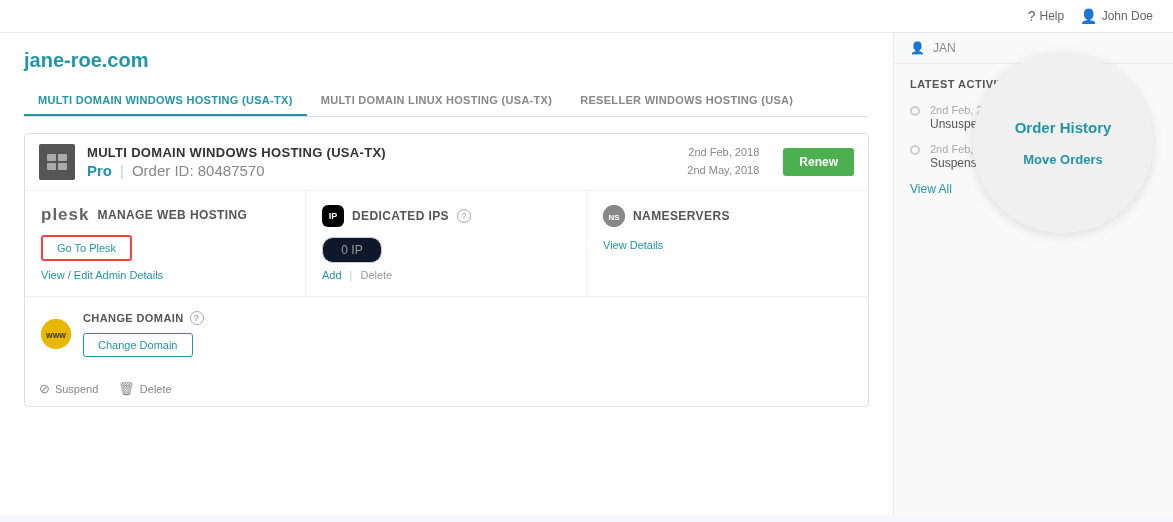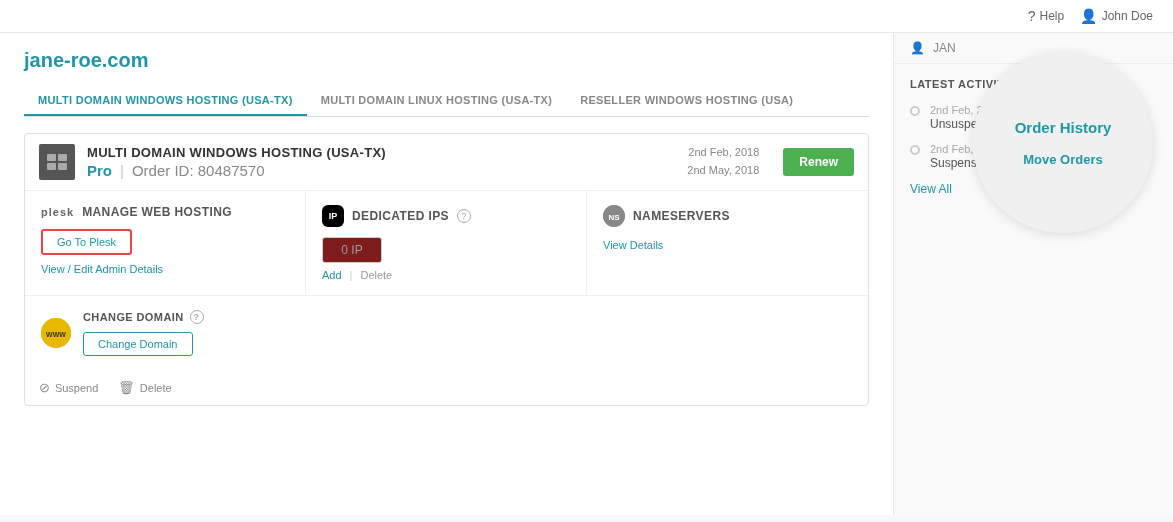--- a/index.html
+++ b/index.html
@@ -149,21 +149,21 @@
     }
     .service-title {
       font-size: 12px;
       font-weight: 700;
       color: #555;
       text-transform: uppercase;
       letter-spacing: 0.4px;
     }
 
     .plesk-logo {
-      font-size: 11px;
+      font-size: 17px;
       font-weight: 700;
       color: #666;
       letter-spacing: 1px;
     }
 
     .go-plesk-btn {
       border: 2px solid #ef4444;
       background: #fff;
       color: #2196a8;
       border-radius: 3px;
@@ -188,23 +188,23 @@
       color: #fff;
       display: flex;
       align-items: center;
       justify-content: center;
       font-size: 9px;
       font-weight: 700;
       border-radius: 6px;
     }
 
     .ip-box {
-      background: #7f1d1d;
+      background: #0f172a;
       border: 1px solid #ccc;
-      border-radius: 3px;
+      border-radius: 11px;
       padding: 5px 10px;
       font-size: 12px;
       color: #999;
       display: inline-block;
       min-width: 60px;
       text-align: center;
       margin-bottom: 6px;
     }
 
     .add-delete {

